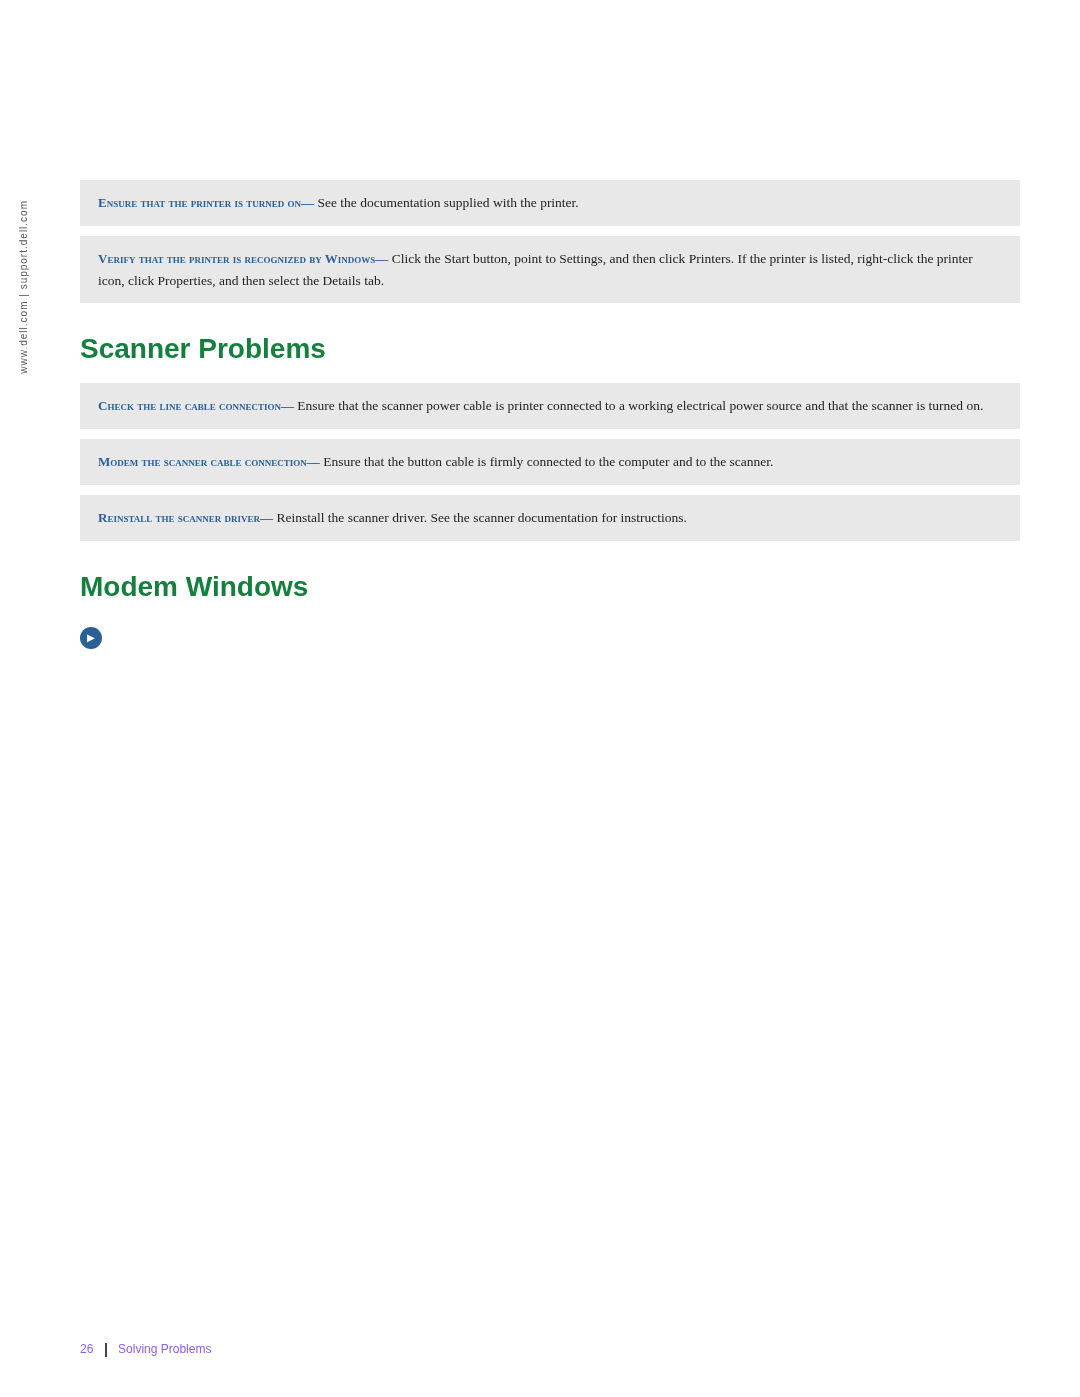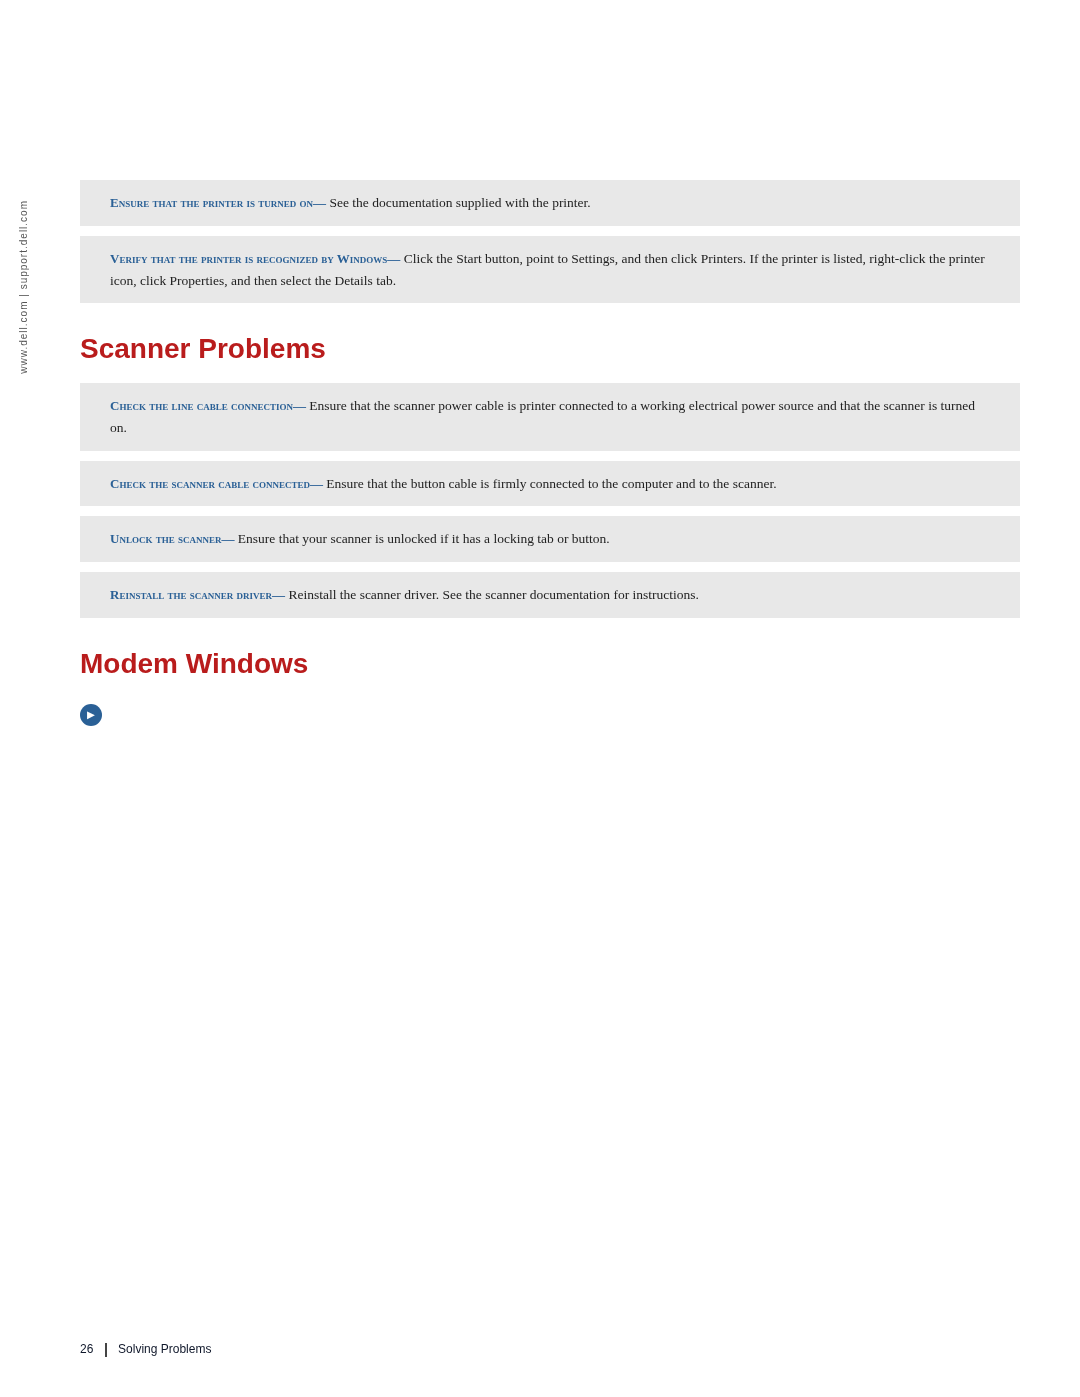--- a/index.html
+++ b/index.html
@@ -31,37 +31,37 @@
     }
 
     .main-content {
       margin-left: 80px;
       margin-right: 60px;
       padding-top: 180px;
     }
 
     .info-block {
       background: #e8e8e8;
-      padding: 12px 30px;
+      padding: 12px 18px;
       margin-bottom: 10px;
       font-size: 13.5px;
       line-height: 1.6;
     }
 
     .info-block .label {
       font-variant: small-caps;
       color: #2a6096;
       font-weight: bold;
       font-size: 13px;
     }
 
     .section-title {
       font-family: Arial, Helvetica, sans-serif;
       font-size: 28px;
-      color: #b91c1c;
+      color: #15803d;
       font-weight: bold;
       margin: 30px 0 18px 0;
     }
 
     .notice-block {
       display: flex;
       align-items: flex-start;
       margin: 14px 0 14px 0;
       padding: 4px 0;
     }
@@ -93,21 +93,21 @@
       font-weight: bold;
       color: #222;
       font-size: 13px;
     }
 
     .footer {
       position: absolute;
       bottom: 40px;
       left: 80px;
       font-size: 12px;
-      color: #0f172a;
+      color: #8b5cf6;
       font-family: Arial, sans-serif;
     }
 
     .footer-divider {
       width: 2px;
       height: 14px;
       background: #444;
       display: inline-block;
       vertical-align: middle;
       margin: 0 8px;
@@ -132,26 +132,22 @@
   </div>
 
   <h2 class="section-title">Scanner Problems</h2>
 
   <div>
     <div class="info-block">
       <span class="label">Check the line cable connection—</span>
       <span>Ensure that the scanner power cable is printer connected to a working electrical power source and that the scanner is turned on.</span>
     </div>
     <div class="info-block">
-      <span class="label">Check the scanner cable connected—</span>
+      <span class="label">Modem the scanner cable connection—</span>
       <span>Ensure that the button cable is firmly connected to the computer and to the scanner.</span>
-    </div>
-    <div class="info-block">
-      <span class="label">Unlock the scanner—</span>
-      <span>Ensure that your scanner is unlocked if it has a locking tab or button.</span>
     </div>
     <div class="info-block">
       <span class="label">Reinstall the scanner driver—</span>
       <span>Reinstall the scanner driver. See the scanner documentation for instructions.</span>
     </div>
   </div>
 
   <h2 class="section-title">Modem Windows</h2>
 
   <div class="notice-block">

